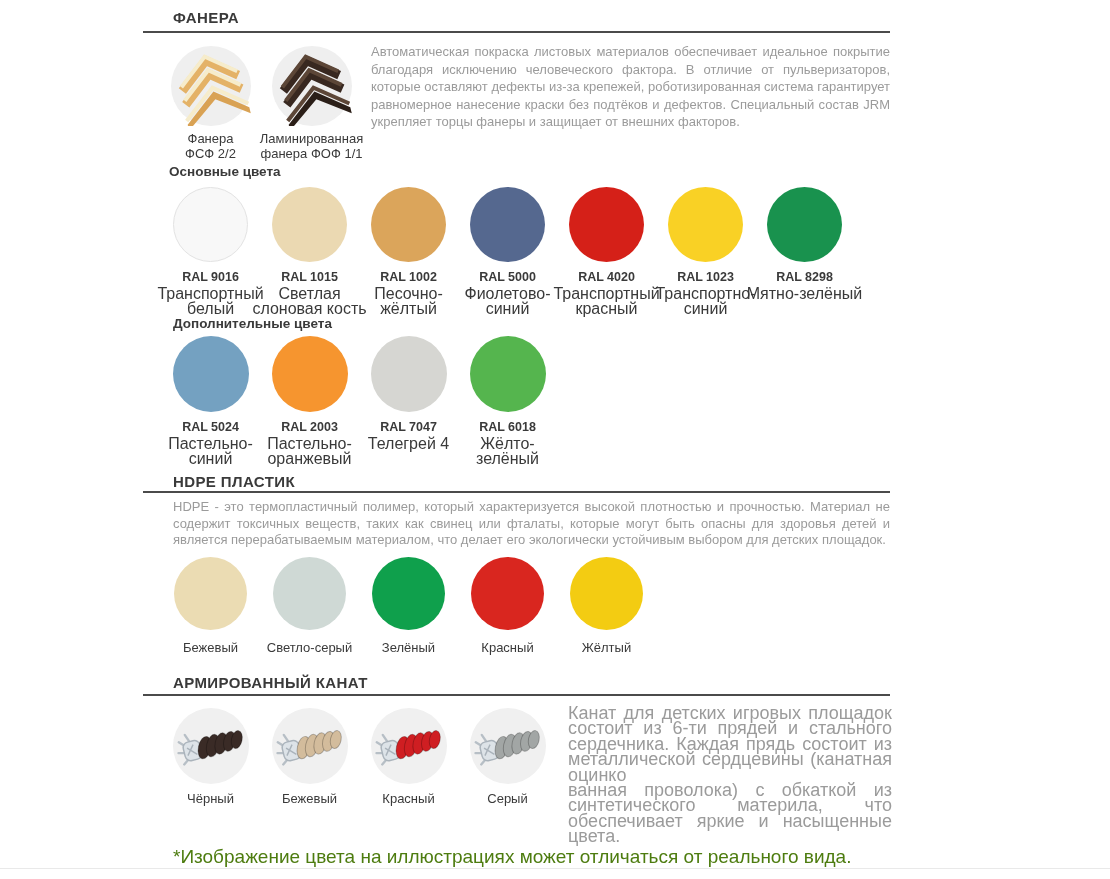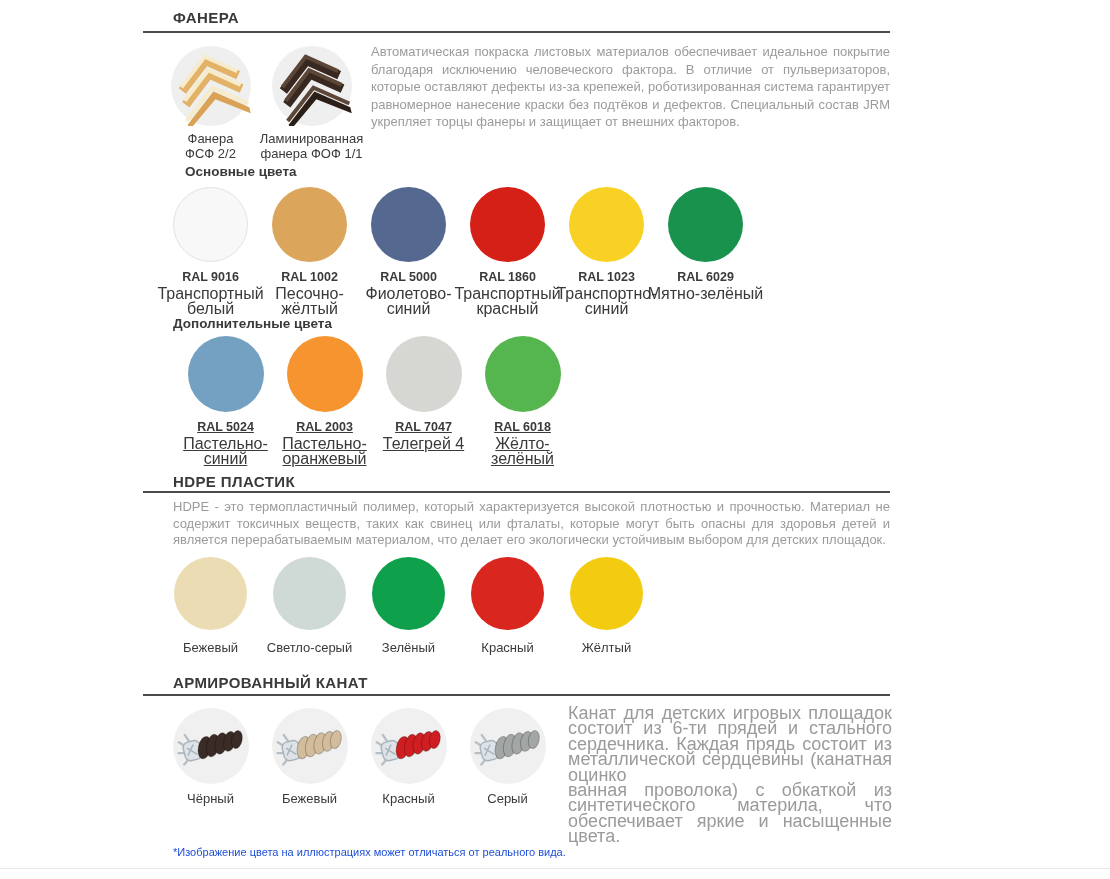--- a/index.html
+++ b/index.html
@@ -20,21 +20,21 @@
   .d73{width:73px;height:73px;}
   .code{margin-top:8px;font-size:12.5px;font-weight:bold;color:#3a3a3a;line-height:14px;}
   .cname{margin-top:2px;font-size:16px;color:#3a3a3a;line-height:15px;text-align:center;white-space:pre-line;width:116px;margin-left:-9px;margin-right:-9px;}
   .cname.solo{margin-top:10px;font-size:13px;}
   .ply-icon,.rope-icon{width:80px;height:80px;}
   .rope-icon{width:76px;height:76px;}
   .ply-label{margin-top:5px;font-size:13px;}
   .rope-label{margin-top:7px;font-size:13px;}
   .ply-light{--top:#F6ECCB;--edge:#E4B267;--edge2:#D9A254;}
   .ply-dark{--top:#5C4637;--edge:#382820;--edge2:#2B1F18;}
-  .footnote{position:absolute;font-size:11px;color:#1d4ed8;}
+  .footnote{position:absolute;font-size:19px;color:#4d7c0f;}
   .bottom-line{position:absolute;left:0;top:868px;width:1110px;height:1px;background:#e9e9e9;}
   .pre{white-space:pre-line;}
   svg{display:block;}
 </style>
 </head>
 <body>
 
 <div class="canvas">
 
   <div class="sec-title" style="left:173px;top:9px;">ФАНЕРА</div>
@@ -72,63 +72,69 @@
           </g>
         </svg>
       </div>
       <div class="cname ply-label">Ламинированная
 фанера ФОФ 1/1</div>
     </div>
   </div>
 
   <div class="para" style="left:371px;top:43px;width:519px;">Автоматическая покраска листовых материалов обеспечивает идеальное покрытие благодаря исключению человеческого фактора. В отличие от пульверизаторов, которые оставляют дефекты из-за крепежей, роботизированная система гарантирует равномерное нанесение краски без подтёков и дефектов. Специальный состав JRM укрепляет торцы фанеры и защищает от внешних факторов.</div>
 
-  <div class="sub-head" style="left:185px;top:164px;">Основные цвета</div>
+  <div class="sub-head" style="left:169px;top:164px;">Основные цвета</div>
 
   <div class="row" style="left:161px;top:187px;">
     <div class="swatch">
       <div class="dot d75" style="background-color: rgb(248, 248, 248); border-color: rgb(227, 227, 227);"></div>
       <div class="code">RAL 9016</div>
       <div class="cname">Транспортный
 белый</div>
     </div>
     <div class="swatch">
+      <div class="dot d75" style="background-color: rgb(235, 217, 178);"></div>
+      <div class="code">RAL 1015</div>
+      <div class="cname">Светлая
+слоновая кость</div>
+    </div>
+    <div class="swatch">
       <div class="dot d75" style="background-color: rgb(219, 165, 91);"></div>
       <div class="code">RAL 1002</div>
       <div class="cname">Песочно-
 жёлтый</div>
     </div>
     <div class="swatch">
       <div class="dot d75" style="background-color: rgb(85, 104, 143);"></div>
       <div class="code">RAL 5000</div>
       <div class="cname">Фиолетово-
 синий</div>
     </div>
     <div class="swatch">
       <div class="dot d75" style="background-color: rgb(213, 32, 24);"></div>
-      <div class="code">RAL 1860</div>
+      <div class="code">RAL 4020</div>
       <div class="cname">Транспортный
 красный</div>
     </div>
     <div class="swatch">
       <div class="dot d75" style="background-color: rgb(249, 209, 37);"></div>
       <div class="code">RAL 1023</div>
       <div class="cname">Транспортно-
 синий</div>
     </div>
     <div class="swatch">
       <div class="dot d75" style="background-color: rgb(25, 146, 78);"></div>
-      <div class="code">RAL 6029</div>
+      <div class="code">RAL 8298</div>
       <div class="cname">Мятно-зелёный</div>
     </div>
   </div>
 
   <div class="sub-head" style="left:173px;top:316px;">Дополнительные цвета</div>
 
-  <div class="row" style="left:176px;top:336px;text-decoration:underline;">
+  <div class="row" style="left:161px;top:336px;">
     <div class="swatch">
       <div class="dot d76" style="background-color: rgb(116, 161, 193);"></div>
       <div class="code">RAL 5024</div>
       <div class="cname">Пастельно-
 синий</div>
     </div>
     <div class="swatch">
       <div class="dot d76" style="background-color: rgb(246, 149, 47);"></div>
       <div class="code">RAL 2003</div>
       <div class="cname">Пастельно-

